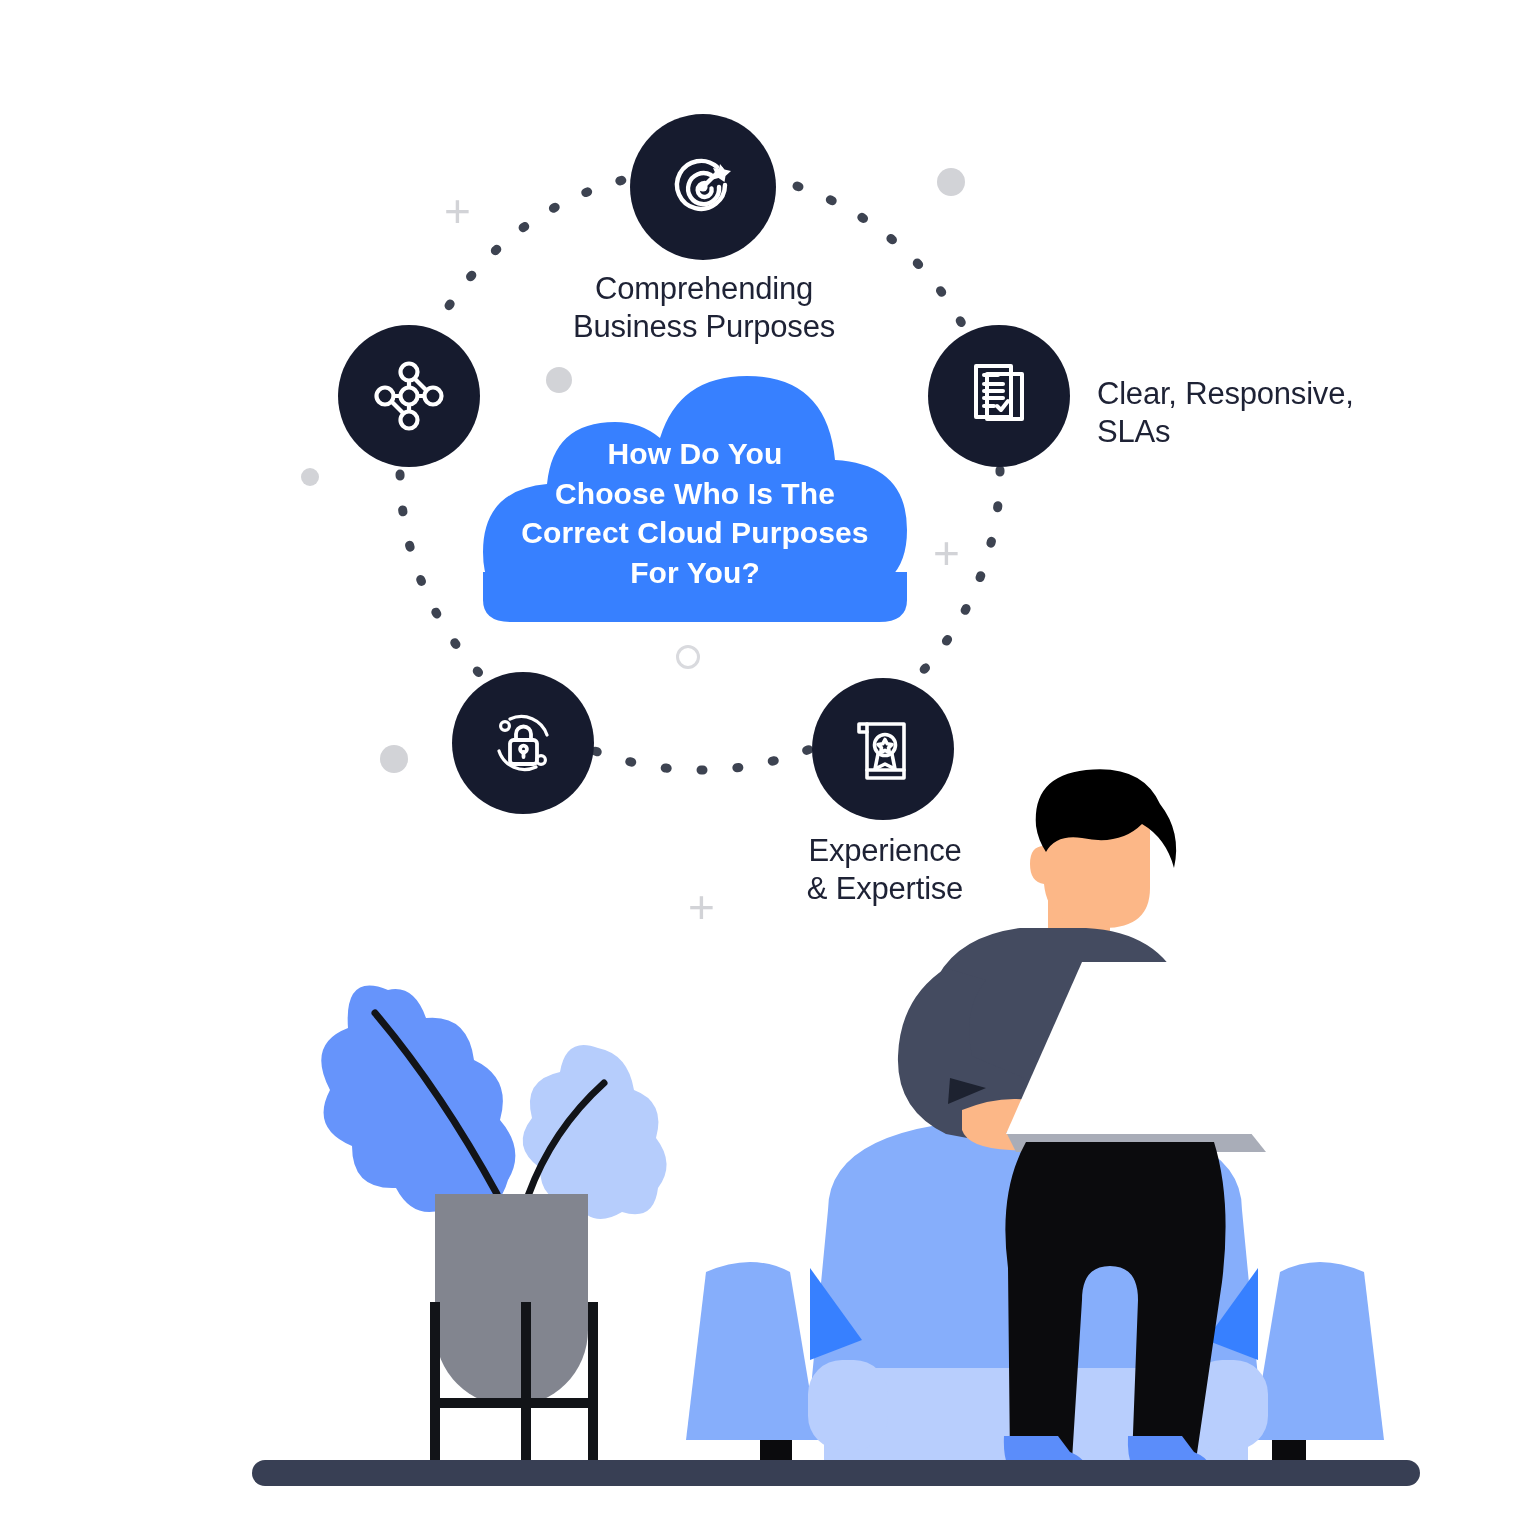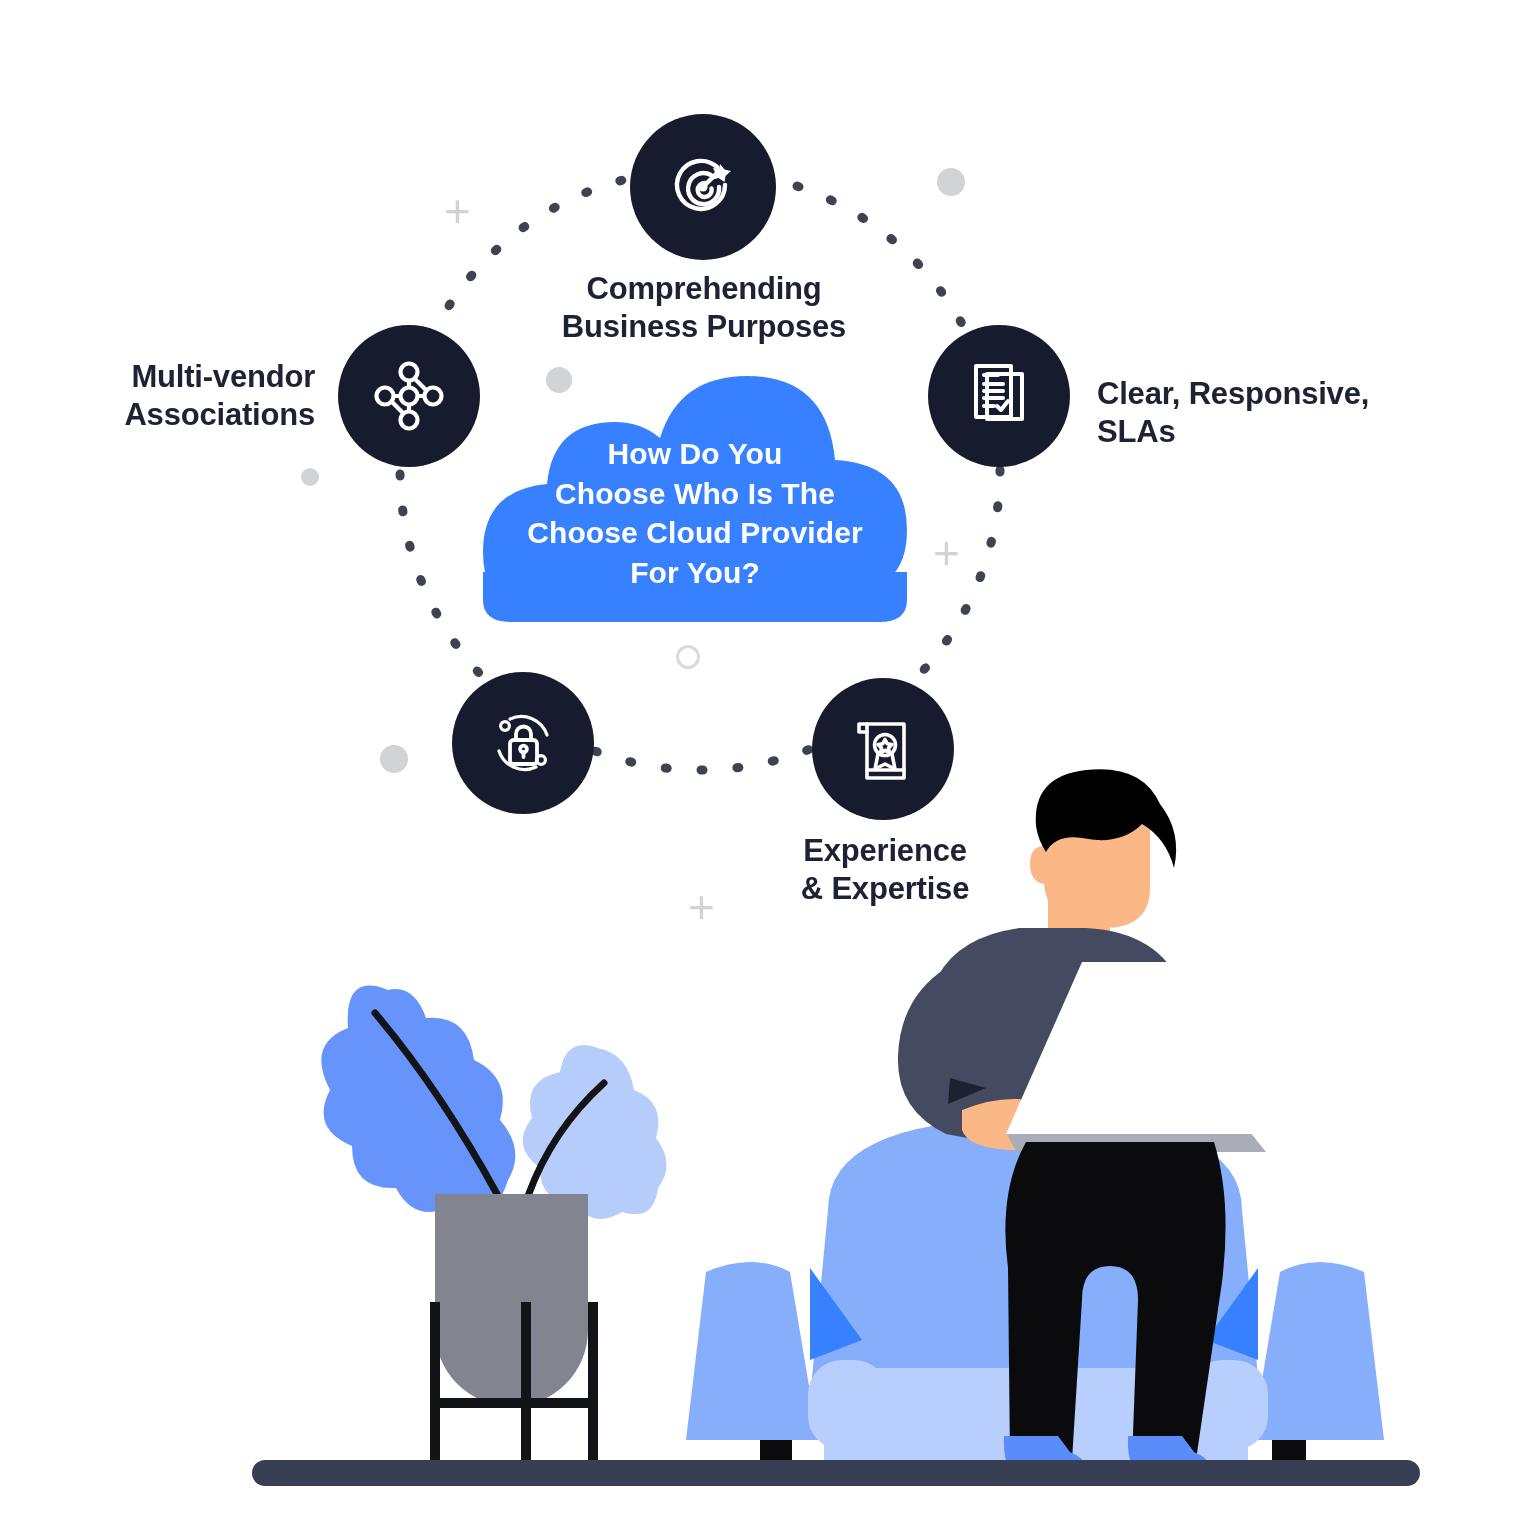--- a/index.html
+++ b/index.html
@@ -40,21 +40,21 @@
   .bubble-top      { left: 630px;  top: 114px; width: 146px; height: 146px; }
   .bubble-left     { left: 338px;  top: 325px; width: 142px; height: 142px; }
   .bubble-right    { left: 928px;  top: 325px; width: 142px; height: 142px; }
   .bubble-bottomleft  { left: 452px; top: 672px; width: 142px; height: 142px; }
   .bubble-bottomright { left: 812px; top: 678px; width: 142px; height: 142px; }
 
   
   .node-label {
     color: #1e2235;
     font-size: 31px;
-    font-weight: 700;
+    font-weight: 400;
     line-height: 1.24;
     letter-spacing: -0.2px;
     white-space: pre-line;
   }
   .label-top        { left: 500px; top: 270px; width: 408px; text-align: center; }
   .label-left       { left: 35px;  top: 358px; width: 280px; text-align: right; }
   .label-right      { left: 1097px; top: 358px; width: 400px; text-align: left; margin-top: 17px; }
   .label-bottomleft { left: 345px; top: 832px; width: 350px; text-align: center; }
   .label-bottomright{ left: 715px; top: 832px; width: 340px; text-align: center; }
 
@@ -111,21 +111,21 @@
         Q 224 4 292 4
         Q 372 4 380 88
         Q 452 92 452 158
         Q 452 222 384 222
         L 384 250
         Z"></path>
       <path fill="#3780ff" d="M 28 200 H 452 V 228 Q 452 250 424 250 H 56 Q 28 250 28 228 Z"></path>
     </svg>
     <div class="cloud-text">How Do You
 Choose Who Is The
-Choose Cloud Provider
+Correct Cloud Purposes
 For You?</div>
   </div>
 
   <div class="abs bubble bubble-top">
     <svg width="72" height="72" viewBox="0 0 72 72">
       <g fill="none" stroke="#ffffff" stroke-width="4.4" stroke-linecap="round">
         <path d="M 50 16 A 24 24 0 1 0 58 34"></path>
         <path d="M 44 24 A 15.5 15.5 0 1 0 52 36"></path>
         <path d="M 38 32 A 7 7 0 1 0 44.5 37.5"></path>
         <path d="M 36 36 L 54 18"></path>
@@ -195,22 +195,20 @@
         <path d="M 20 58 V 66 H 57 V 58"></path>
         <circle cx="38" cy="33" r="10.5"></circle>
         <path d="M 31 42 L 28 57 L 38 52 L 48 57 L 45 42"></path>
         <path d="M 38 27.5 L 40.2 31.8 L 45 32.5 L 41.5 35.9 L 42.3 40.6 L 38 38.4 L 33.7 40.6 L 34.5 35.9 L 31 32.5 L 35.8 31.8 Z"></path>
       </g>
     </svg>
   </div>
 
   <div class="abs node-label label-top">Comprehending
 Business Purposes</div>
-  <div class="abs node-label label-left">Multi-vendor
-Associations</div>
   <div class="abs node-label label-right">Clear, Responsive,
 SLAs</div>
   <div class="abs node-label label-bottomright">Experience
 &amp; Expertise</div>
 
   <div class="abs plus" style="left:444px; top:188px;">+</div>
   <div class="abs plus" style="left:933px; top:530px;">+</div>
   <div class="abs plus" style="left:688px; top:884px;">+</div>
 
   <div class="abs dot-filled" style="left:937px; top:168px; width:28px; height:28px;"></div>

